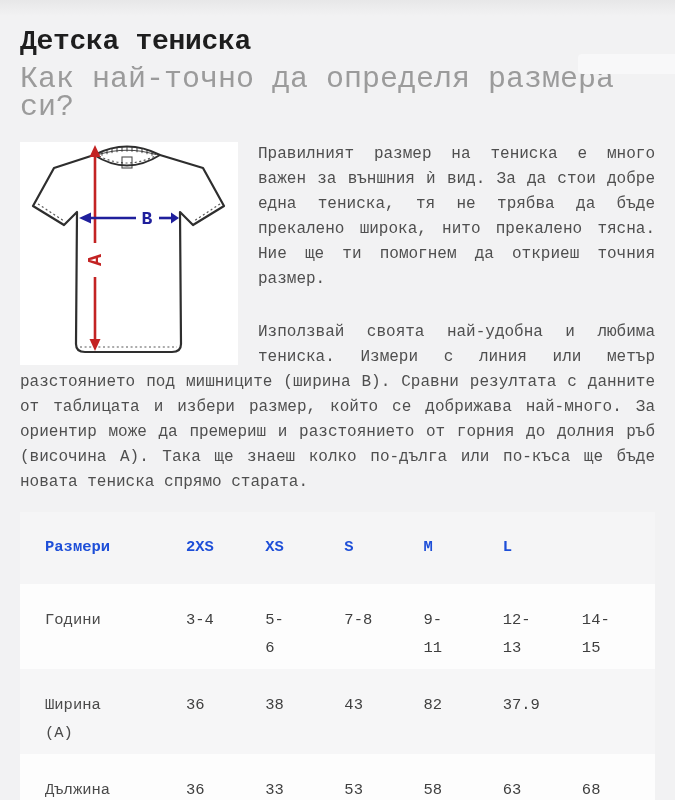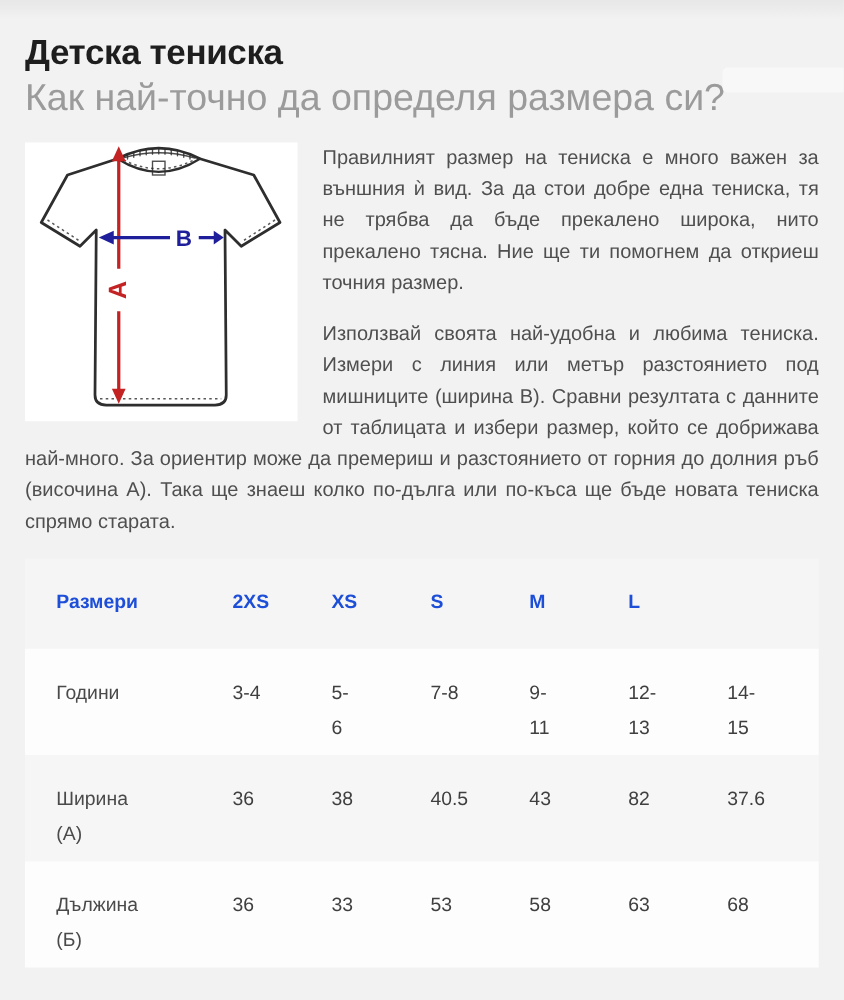--- a/index.html
+++ b/index.html
@@ -6,20 +6,21 @@
   html,body { margin:0; padding:0; }
   body {
     font-family: "Liberation Sans", "DejaVu Sans", sans-serif;
     background:#f1f1f2;
   }
   .page {
     position:relative;
     width:675px; height:800px;
     overflow:hidden;
     background:linear-gradient(180deg,#e7e7e8 0px,#f2f2f3 16px,#f2f2f3 100%);
+    font-family:Liberation Mono, monospace;
   }
   .artifact {
     position:absolute; top:54px; left:578px; width:97px; height:20px;
     background:#f8f8f9; border-radius:4px 0 0 4px;
   }
   .page-title {
     margin:26px 20px 0 20px;
     font-size:28px; line-height:32px; font-weight:700;
     color:#1e1e1e; letter-spacing:-0.3px;
   }
@@ -35,21 +36,21 @@
     text-align:justify;
   }
   .content::after { content:""; display:block; clear:both; }
   .shirt-figure {
     float:left;
     width:218px; height:223px;
     margin-right:20px;
     background:#ffffff;
   }
   .content p { margin:0; }
-  .content p.first { margin-bottom:16px; }
+  .content p.first { margin-bottom:28px; }
   
   .shirt-outline { stroke:#2e2e2e; fill:#ffffff; stroke-width:2.2; stroke-linejoin:round; stroke-linecap:round; }
   .shirt-line { stroke:#2e2e2e; fill:none; stroke-width:1.8; stroke-linecap:round; }
   .shirt-thin { stroke:#2e2e2e; fill:none; stroke-width:1.1; stroke-linecap:round; opacity:.85; }
   .stitch { stroke:#2e2e2e; fill:none; stroke-width:1.2; stroke-dasharray:2,2.6; opacity:.8; }
   .arrow-a { stroke:#c32323; fill:#c32323; }
   .arrow-a text { stroke:none; font-weight:700; font-size:20px; }
   .arrow-b { stroke:#1f1f9c; fill:#1f1f9c; }
   .arrow-b text { stroke:none; font-weight:700; font-size:18px; }
   
@@ -157,24 +158,23 @@
 13</div>
       <div class="t-cell">14-
 15</div>
     </div>
 
     <div class="t-row t-data row-even">
       <div class="t-label">Ширина
 (А)</div>
       <div class="t-cell">36</div>
       <div class="t-cell">38</div>
-      <div class="t-cell">40.5</div>
       <div class="t-cell">43</div>
       <div class="t-cell">82</div>
-      <div class="t-cell">37.6</div>
+      <div class="t-cell">37.9</div>
     </div>
 
     <div class="t-row t-data row-odd">
       <div class="t-label">Дължина
 (Б)</div>
       <div class="t-cell">36</div>
       <div class="t-cell">33</div>
       <div class="t-cell">53</div>
       <div class="t-cell">58</div>
       <div class="t-cell">63</div>

